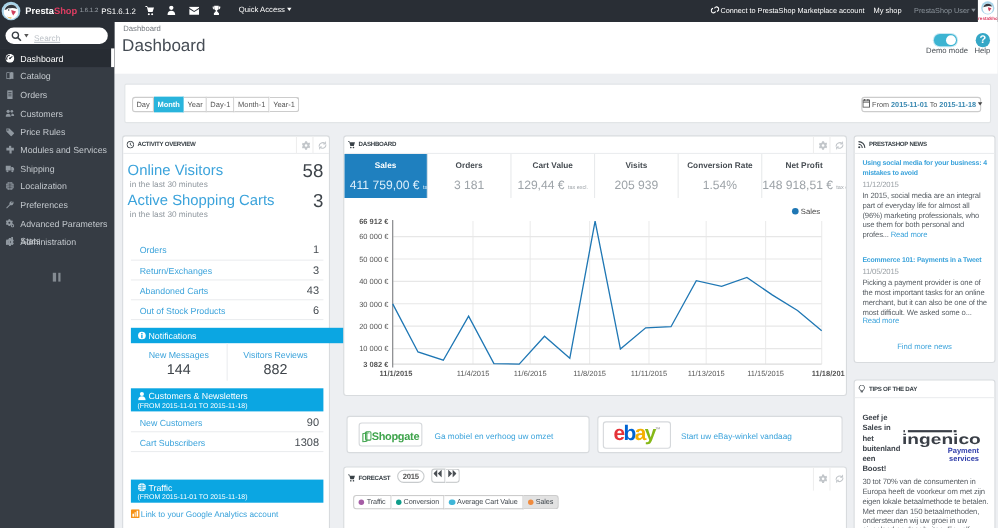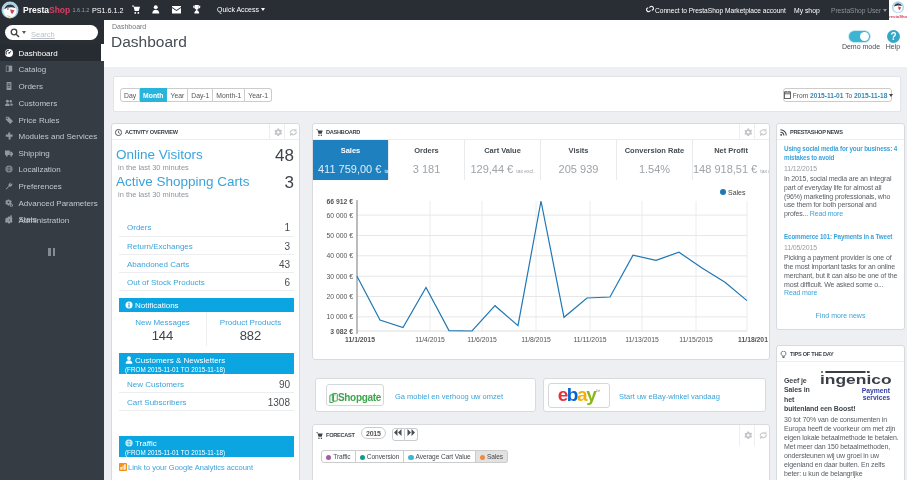--- a/index.html
+++ b/index.html
@@ -262,21 +262,21 @@
         </div>
       <div class="ptool">
           <svg style="position:absolute;left:3.5px;top:4px;" width="8.5" height="8.5" viewBox="0 0 10 10" fill="none" stroke="#c2c6ca" stroke-width="1.2">
             <path d="M1.2 6 A4 4 0 0 1 8 3.2 M8.8 4 A4 4 0 0 1 2 6.8"></path>
             <path d="M8.2 0.8 V3.4 H5.6 M1.8 9.2 V6.6 H4.4" stroke-width="1" fill="none"></path>
           </svg>
         </div>
     </div>
   </div>
   <div class="abs link" style="left:4px; top:23px; font-size:13.5px;">Online Visitors</div>
-  <div class="abs" style="right:5px; top:22px; font-size:17px; color:#3e444a;">48</div>
+  <div class="abs" style="right:5px; top:22px; font-size:17px; color:#3e444a;">58</div>
   <div class="abs" style="left:6px; top:39px; font-size:7.5px; color:#8f979e;">in the last 30 minutes</div>
   <div class="abs link" style="left:4px; top:50px; font-size:13.5px;">Active Shopping Carts</div>
   <div class="abs" style="right:5px; top:49px; font-size:17px; color:#3e444a;">3</div>
   <div class="abs" style="left:6px; top:66px; font-size:7.5px; color:#8f979e;">in the last 30 minutes</div>
 
   <div class="abs" style="left:7px; top:92px; width:175px;">
     <div class="drow" style="height:21px;">
         <span class="l" style="top:7px;">Orders</span>
         <span class="r" style="top:6px;">1</span>
       </div>
@@ -287,32 +287,32 @@
     <div class="drow">
         <span class="l">Abandoned Carts</span>
         <span class="r">43</span>
       </div>
     <div class="drow">
         <span class="l">Out of Stock Products</span>
         <span class="r">6</span>
       </div>
   </div>
 
-  <div class="bluebar" style="left:7px; top:174px; width:175px; height:14px; position:absolute; padding-top:3px;">
+  <div class="bluebar" style="left:7px; top:174px; width:194px; height:14px; position:absolute; padding-top:3px;">
     <svg style="vertical-align:-1px; margin-right:2px;" width="8" height="8" viewBox="0 0 8 8">
         <circle cx="4" cy="4" r="3.5" fill="#fff"></circle>
         <rect x="3.4" y="1.7" width="1.2" height="1.2" fill="#0ba6e2"></rect>
         <rect x="3.4" y="3.4" width="1.2" height="3" fill="#0ba6e2"></rect>
       </svg>Notifications
   </div>
   <div class="abs" style="left:7px; top:188px; width:175px; height:34px;">
     <div class="vr" style="left:87px;"></div>
     <div class="abs link" style="left:0; top:6px; width:87px; text-align:center; font-size:8px;">New Messages</div>
     <div class="abs" style="left:0; top:16px; width:87px; text-align:center; font-size:13px; color:#3e444a;">144</div>
-    <div class="abs link" style="left:88px; top:6px; width:87px; text-align:center; font-size:8px;">Product Products</div>
+    <div class="abs link" style="left:88px; top:6px; width:87px; text-align:center; font-size:8px;">Visitors Reviews</div>
     <div class="abs" style="left:88px; top:16px; width:87px; text-align:center; font-size:13px; color:#3e444a;">882</div>
   </div>
 
   <div class="bluebar" style="left:7px; top:229px; width:175px; position:absolute; height:21px;">
     <svg style="vertical-align:-1px; margin-right:2px;" width="8" height="8" viewBox="0 0 9 9" fill="#fff">
         <circle cx="4.5" cy="2.4" r="2.1"></circle>
         <path d="M0.7 8.8c0-2.6 1.6-4 3.8-4s3.8 1.4 3.8 4z"></path>
       </svg>Customers &amp; Newsletters
     <span class="sub">(FROM 2015-11-01 TO 2015-11-18)</span>
   </div>
@@ -508,20 +508,20 @@
   <div class="abs link" style="left:0; top:188px; width:100%; text-align:center; font-size:7px;">Find more news</div>
 </div>
 <div class="panel" id="tips" style="left:776px; top:345px; width:129px; height:170px;">
   <div class="phead">
     <svg style="vertical-align:-1.5px; margin-right:3px;" width="7" height="9" viewBox="0 0 7 9">
         <path d="M3.5 0 A3.2 3.2 0 0 1 5.3 5.8 L5 6.7 H2 L1.7 5.8 A3.2 3.2 0 0 1 3.5 0 Z" fill="none" stroke="#3a4248" stroke-width="0.9"></path>
         <rect x="2.2" y="7.3" width="2.6" height="1.4" fill="#3a4248"></rect>
       </svg>TIPS OF THE DAY
   </div>
   <div class="abs" style="left:7px; top:18px; width:115px;">
-    <div style="float:right; width:80px; padding-top:8.5px;">
+    <div style="float:right; width:80px; padding-top:8.5px;margin-top:20px;">
       <div style="font-size:13px; font-weight:bold; color:#3a3f47; line-height:13px; position:relative; width:53px; margin-left:1px; transform:scaleX(1.34); transform-origin:0 50%;">ingenico<span style="position:absolute; left:3.8px; top:-1.5px; width:30.5px; height:1.9px; background:#3a3f47;"></span><span style="position:absolute; left:0.8px; top:-1.5px; width:1.7px; height:1.9px; background:#3a3f47;"></span><span style="position:absolute; left:35.3px; top:-1.5px; width:1.7px; height:1.9px; background:#3a3f47;"></span></div>
       <div style="font-size:6.8px; font-weight:bold; color:#3240ab; line-height:6.5px; margin-top:2.5px; text-align:right; padding-right:9px;">Payment<br>services</div>
     </div>
     <div style="font-size:7px; font-weight:bold; color:#40464d; line-height:9.3px; margin-top:12px; letter-spacing:-0.1px;">Geef je Sales in het buitenland een Boost!</div>
     <div style="clear:both; font-size:7px; color:#5a6066; line-height:8.9px; margin-top:3px; letter-spacing:-0.15px;">30 tot 70% van de consumenten in Europa heeft de voorkeur om met zijn eigen lokale betaalmethode te betalen. Met meer dan 150 betaalmethoden, ondersteunen wij uw groei in uw eigenland en daar buiten. En zelfs beter: u kun de belangrijke betaalmethoden activeren met een ...</div>
   </div>
 </div>
 
 </body></html>

